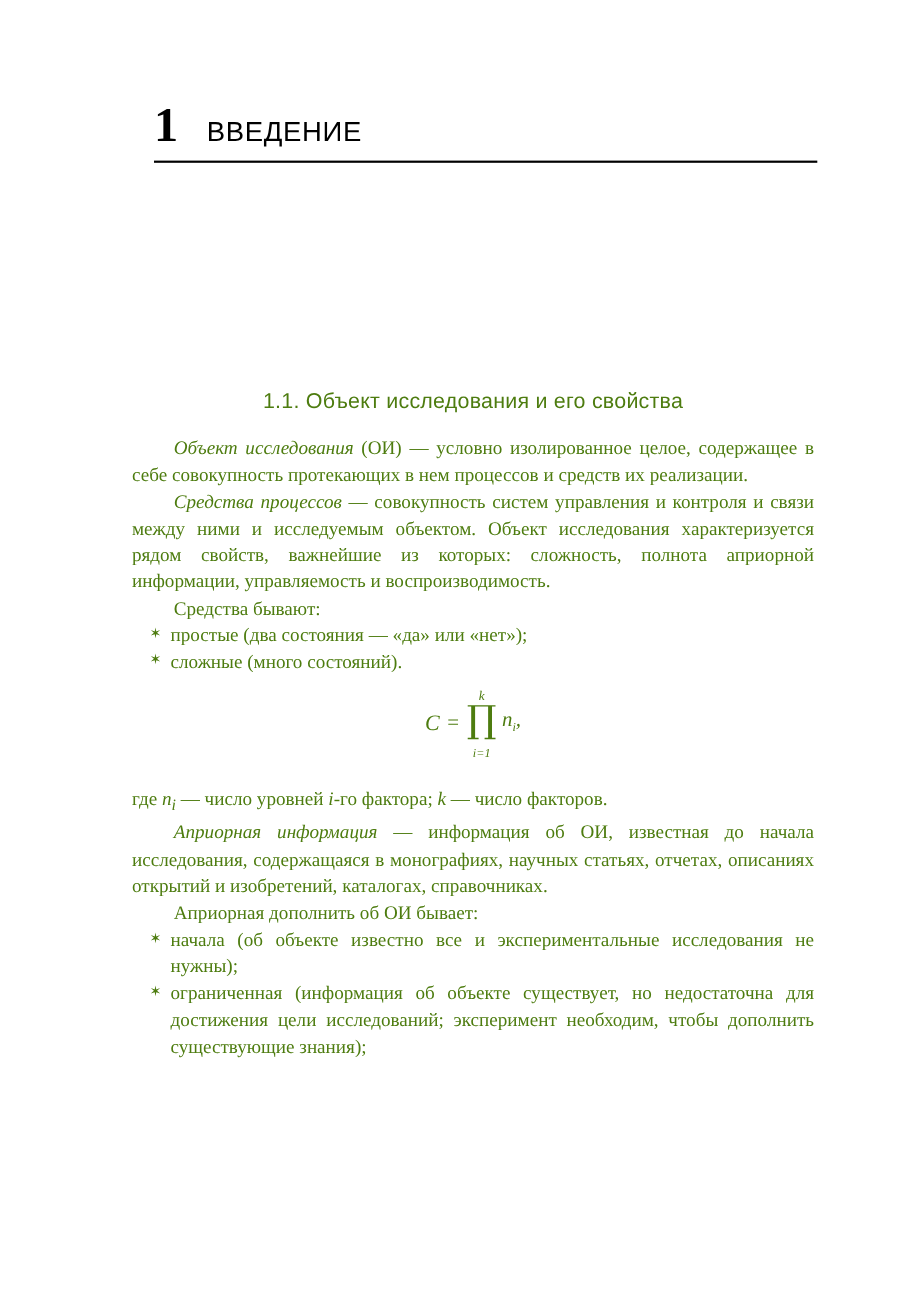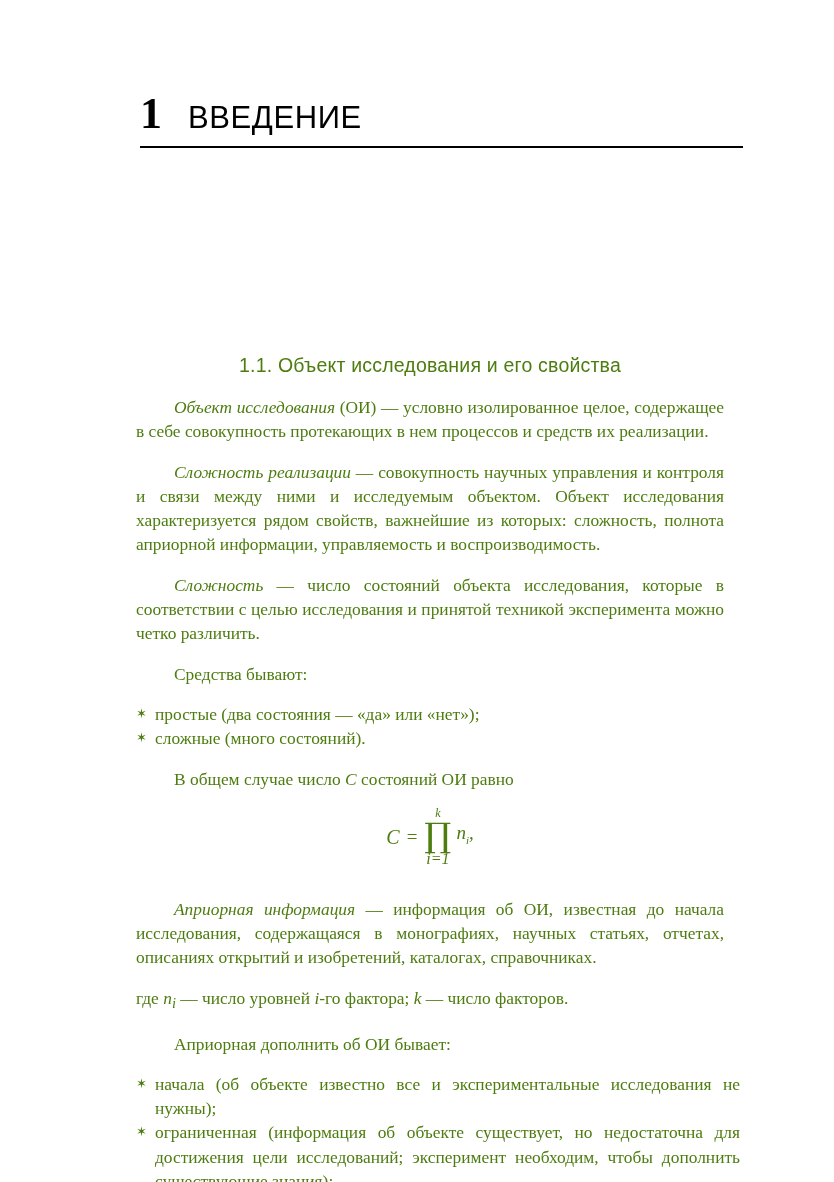--- a/index.html
+++ b/index.html
@@ -32,21 +32,21 @@
   .chapter-number {
     font-family: "Liberation Serif", "DejaVu Serif", serif;
     font-size: 44px;
     font-weight: bold;
     line-height: 1;
     margin-right: 26px;
     letter-spacing: 0;
   }
   .chapter-title {
     font-family: "Liberation Sans", "DejaVu Sans", sans-serif;
-    font-size: 31px;
+    font-size: 25px;
     font-weight: normal;
     letter-spacing: 0.6px;
     line-height: 1;
     text-align: center;
   }
   .chapter-rule {
     width: 603px;
     height: 2px;
     background: #000000;
     margin-top: 2px;
@@ -70,21 +70,21 @@
     font-family: "Liberation Sans", "DejaVu Sans", sans-serif;
     font-size: 19.5px;
     font-weight: normal;
     text-align: center;
     line-height: 26px;
     margin: 0 0 17px 0;
     letter-spacing: 0.2px;
   }
 
   p.para {
-    margin: 16px;
+    margin: 0;
     text-indent: 38px;
     text-align: justify;
   }
   p.para.noindent {
     text-indent: 0;
   }
   .term {
     font-style: italic;
   }
   .mathvar {
@@ -151,22 +151,22 @@
     margin-bottom: 1px;
   }
   .prod-symbol {
     font-family: "DejaVu Serif", "Liberation Serif", serif;
     font-size: 34px;
     line-height: 0.92;
     font-weight: normal;
   }
   .prod-lower {
     font-style: italic;
-    font-size: 16px;
-    margin-top: 0;
+    font-size: 11px;
+    margin-top: 10px;
   }
   .f-ni {
     font-style: italic;
     font-size: 19px;
     margin-left: 5px;
     align-self: center;
   }
   .f-ni sub {
     font-size: 11px;
     font-style: italic;
@@ -184,55 +184,53 @@
     </div>
     <div class="chapter-rule"></div>
   </div>
 
   <div class="content">
 
     <div class="section-heading">1.1. Объект исследования и его свойства</div>
 
     <p class="para"><span class="term">Объект исследования</span><span> (ОИ) — условно изолированное целое, содержащее в себе совокупность протекающих в нем процессов и средств их реализации.</span></p>
 
-    <p class="para"><span class="term">Сложность реализации</span><span> — совокупность научных управления и контроля и связи между ними и исследуемым объектом. Объект исследования характеризуется рядом свойств, важнейшие из которых: сложность, полнота априорной информации, управляемость и воспроизводимость.</span></p>
-
-    <p class="para"><span class="term">Сложность</span><span> — число состояний объекта исследования, которые в соответствии с целью исследования и принятой техникой эксперимента можно четко различить.</span></p>
+    <p class="para"><span class="term">Средства процессов</span><span> — совокупность систем управления и контроля и связи между ними и исследуемым объектом. Объект исследования характеризуется рядом свойств, важнейшие из которых: сложность, полнота априорной информации, управляемость и воспроизводимость.</span></p>
+
 
     <p class="para">Средства бывают:</p>
 
     <ul class="bullets">
       <li>
         <span class="bullet-glyph">✶</span>
         <span class="li-text">простые (два состояния — «да» или «нет»);</span>
       </li>
       <li>
         <span class="bullet-glyph">✶</span>
         <span class="li-text">сложные (много состояний).</span>
       </li>
     </ul>
 
-    <p class="para"><span>В общем случае число </span><span class="mathvar">C</span><span> состояний ОИ равно</span></p>
 
     <div class="formula">
       <span class="formula-inner">
         <span class="f-c">C</span>
         <span class="f-eq">=</span>
         <span class="prod-stack">
           <span class="prod-upper">k</span>
           <span class="prod-symbol">∏</span>
           <span class="prod-lower">i=1</span>
         </span>
         <span class="f-ni"><span>n</span><sub>i</sub><span>,</span></span>
       </span>
     </div>
 
+    <p class="para noindent"><span>где </span><span class="mathvar">n</span><sub class="mathvar">i</sub><span> — число уровней </span><span class="mathvar">i</span><span>-го фактора; </span><span class="mathvar">k</span><span> — число факторов.</span></p>
+
     <p class="para"><span class="term">Априорная информация</span><span> — информация об ОИ, известная до начала исследования, содержащаяся в монографиях, научных статьях, отчетах, описаниях открытий и изобретений, каталогах, справочниках.</span></p>
-
-    <p class="para noindent"><span>где </span><span class="mathvar">n</span><sub class="mathvar">i</sub><span> — число уровней </span><span class="mathvar">i</span><span>-го фактора; </span><span class="mathvar">k</span><span> — число факторов.</span></p>
 
     <p class="para">Априорная дополнить об ОИ бывает:</p>
 
     <ul class="bullets">
       <li>
         <span class="bullet-glyph">✶</span>
         <span class="li-text">начала (об объекте известно все и экспериментальные исследования не нужны);</span>
       </li>
       <li>
         <span class="bullet-glyph">✶</span>

